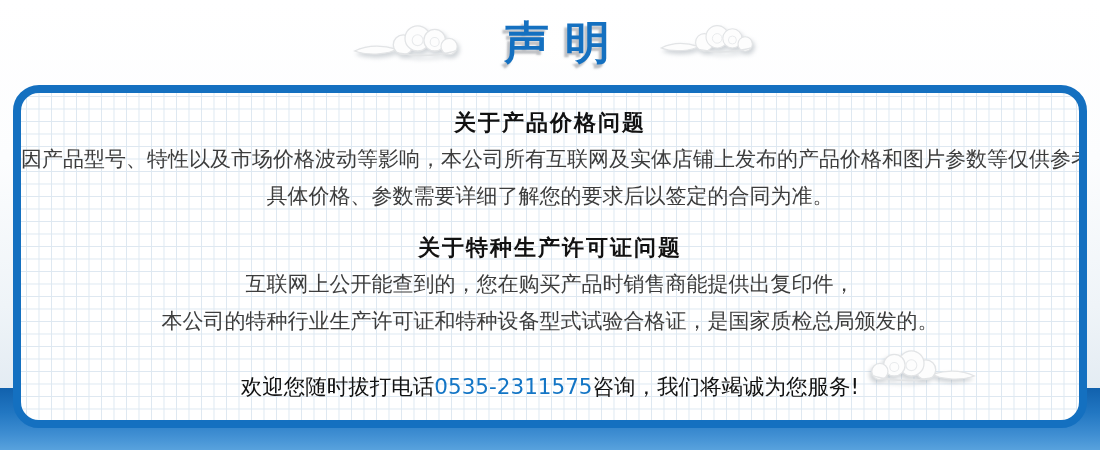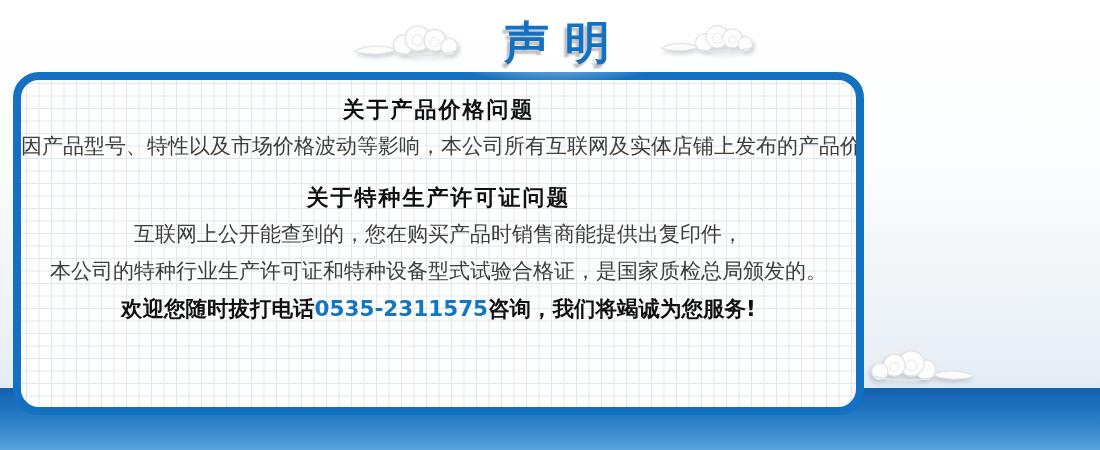--- a/index.html
+++ b/index.html
@@ -58,22 +58,22 @@
   .cloud-right { left: 644px; top: 22px; width: 112px; height: 36px; }
   .cloud-bottom {
     left: 852px; top: 346px; width: 126px; height: 42px;
     transform: scaleX(-1);
     z-index: 4;
   }
 
   
   .panel {
     position: absolute;
-    left: 13px; top: 72px;
-    width: 851px; height: 343px;
+    left: 13px; top: 85px;
+    width: 1074px; height: 343px;
     border: 8px solid #1470c0;
     border-radius: 26px;
     background-color: #ffffff;
     background-image:
       linear-gradient(to right,  #dde8f1 1px, transparent 1px),
       linear-gradient(to bottom, #dde8f1 1px, transparent 1px);
     background-size: 12.5px 12.5px;
     background-position: 5px 3px;
     z-index: 2;
     overflow: hidden;
@@ -91,23 +91,24 @@
     white-space: nowrap;
   }
   .row.heading {
     font-size: 22px;
     font-weight: bold;
     color: #111111;
     letter-spacing: 2px;
   }
   .row.gap-top { margin-top: 14px; }
   .row.contact {
-    font-weight: bold;
+    font-weight: normal;
     color: #111111;
     font-size: 21.5px;
+    margin-top: 28px;
   }
   .phone { color: #1375c5; }
 </style>
 </head>
 <body>
 
 <div class="page">
 
   <div class="bottom-band"></div>
 
@@ -144,20 +145,21 @@
         <circle cx="74" cy="18" r="6"></circle>
         <circle cx="93" cy="20" r="5"></circle>
       </g>
     </svg>
   </div>
 
   <div class="panel">
     <div class="content">
       <div class="row heading">关于产品价格问题</div>
       <div class="row">因产品型号、特性以及市场价格波动等影响，本公司所有互联网及实体店铺上发布的产品价格和图片参数等仅供参考。</div>
+      <div class="row">具体价格、参数需要详细了解您的要求后以签定的合同为准。</div>
       <div class="row heading gap-top">关于特种生产许可证问题</div>
       <div class="row">互联网上公开能查到的，您在购买产品时销售商能提供出复印件，</div>
       <div class="row">本公司的特种行业生产许可证和特种设备型式试验合格证，是国家质检总局颁发的。</div>
       <div class="row contact"><span>欢迎您随时拔打电话</span><span class="phone">0535-2311575</span><span>咨询，我们将竭诚为您服务!</span></div>
     </div>
   </div>
 
   <svg class="cloud cloud-bottom" viewBox="0 0 140 40">
     <g fill="#fdfdfd" stroke="#e2e4e6" stroke-width="1.4">
       <path d="M4 30 C 20 22, 38 24, 50 28 C 44 33, 20 36, 4 30 Z"></path>

